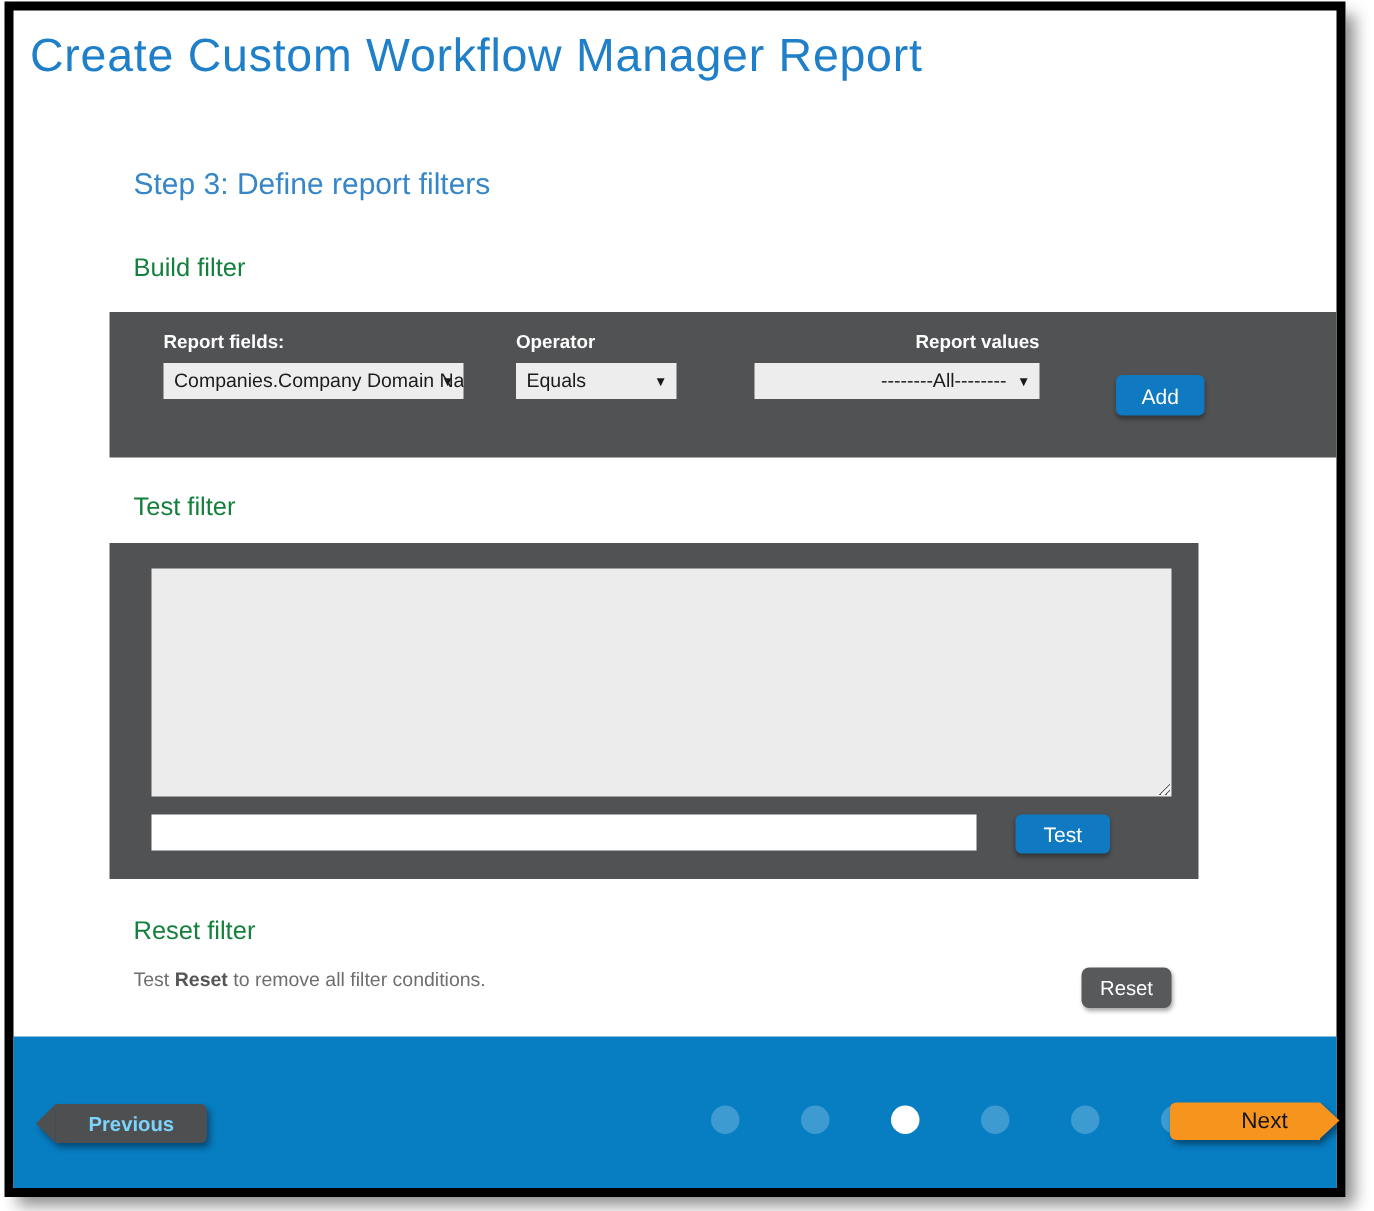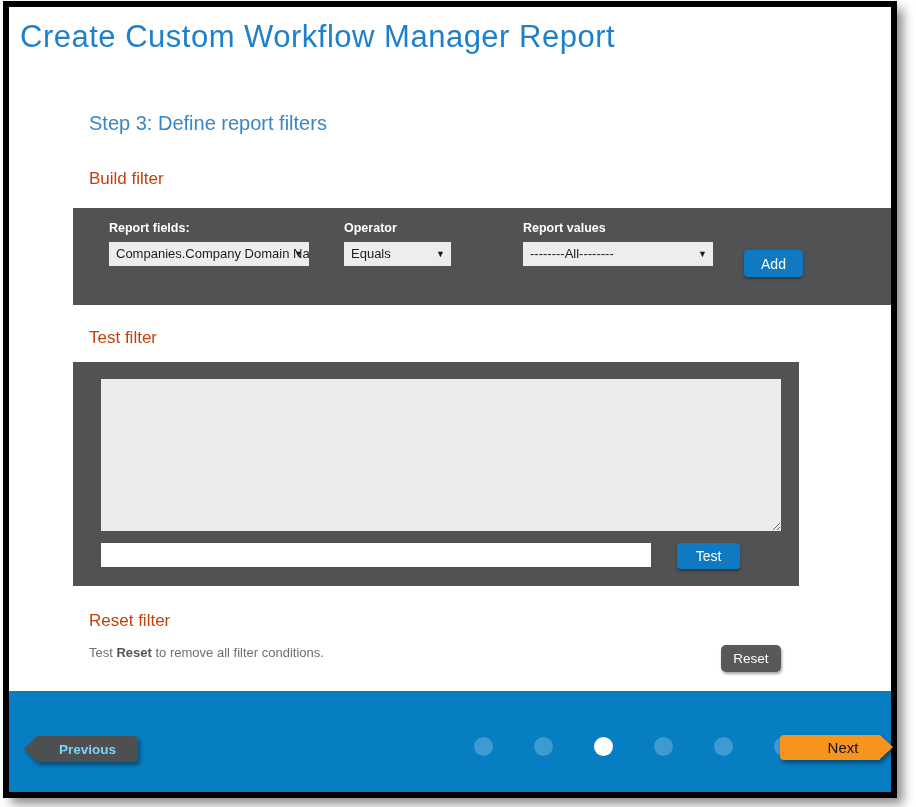--- a/index.html
+++ b/index.html
@@ -21,35 +21,35 @@
     position: absolute; left: 11px; top: 12px;
     font-size: 31px; font-weight: 300;
     color: #1f80c9; letter-spacing: 0.5px;
   }
   .step-heading {
     position: absolute; left: 80px; top: 105px;
     font-size: 20px; font-weight: 300; color: #3787c8;
   }
   .section-heading {
     position: absolute; left: 80px;
-    font-size: 17px; font-weight: 300; color: #c2410c;
+    font-size: 17px; font-weight: 300; color: #15803d;
   }
   .build-heading { top: 162px; }
   .test-heading  { top: 321px; }
   .reset-heading { top: 604px; }
 
   
   .build-panel {
     position: absolute; left: 64px; top: 201px; right: 0; height: 97px;
     background: #515254;
   }
   .field-group { position: absolute; top: 13px; }
   .fg-fields  { left: 36px; }
   .fg-operator { left: 271px; }
-  .fg-values  { left: 450px; }
+  .fg-values  { left: 430px; text-align: right; }
   .field-label {
     display: block; color: #ffffff;
     font-size: 12.5px; font-weight: bold; margin-bottom: 7px;
   }
   .select-box {
     position: relative;
     background: #ededed; color: #1c1c1c;
     height: 24px; line-height: 24px;
     font-size: 13px; padding: 0 22px 0 7px;
     white-space: nowrap; overflow: hidden;

